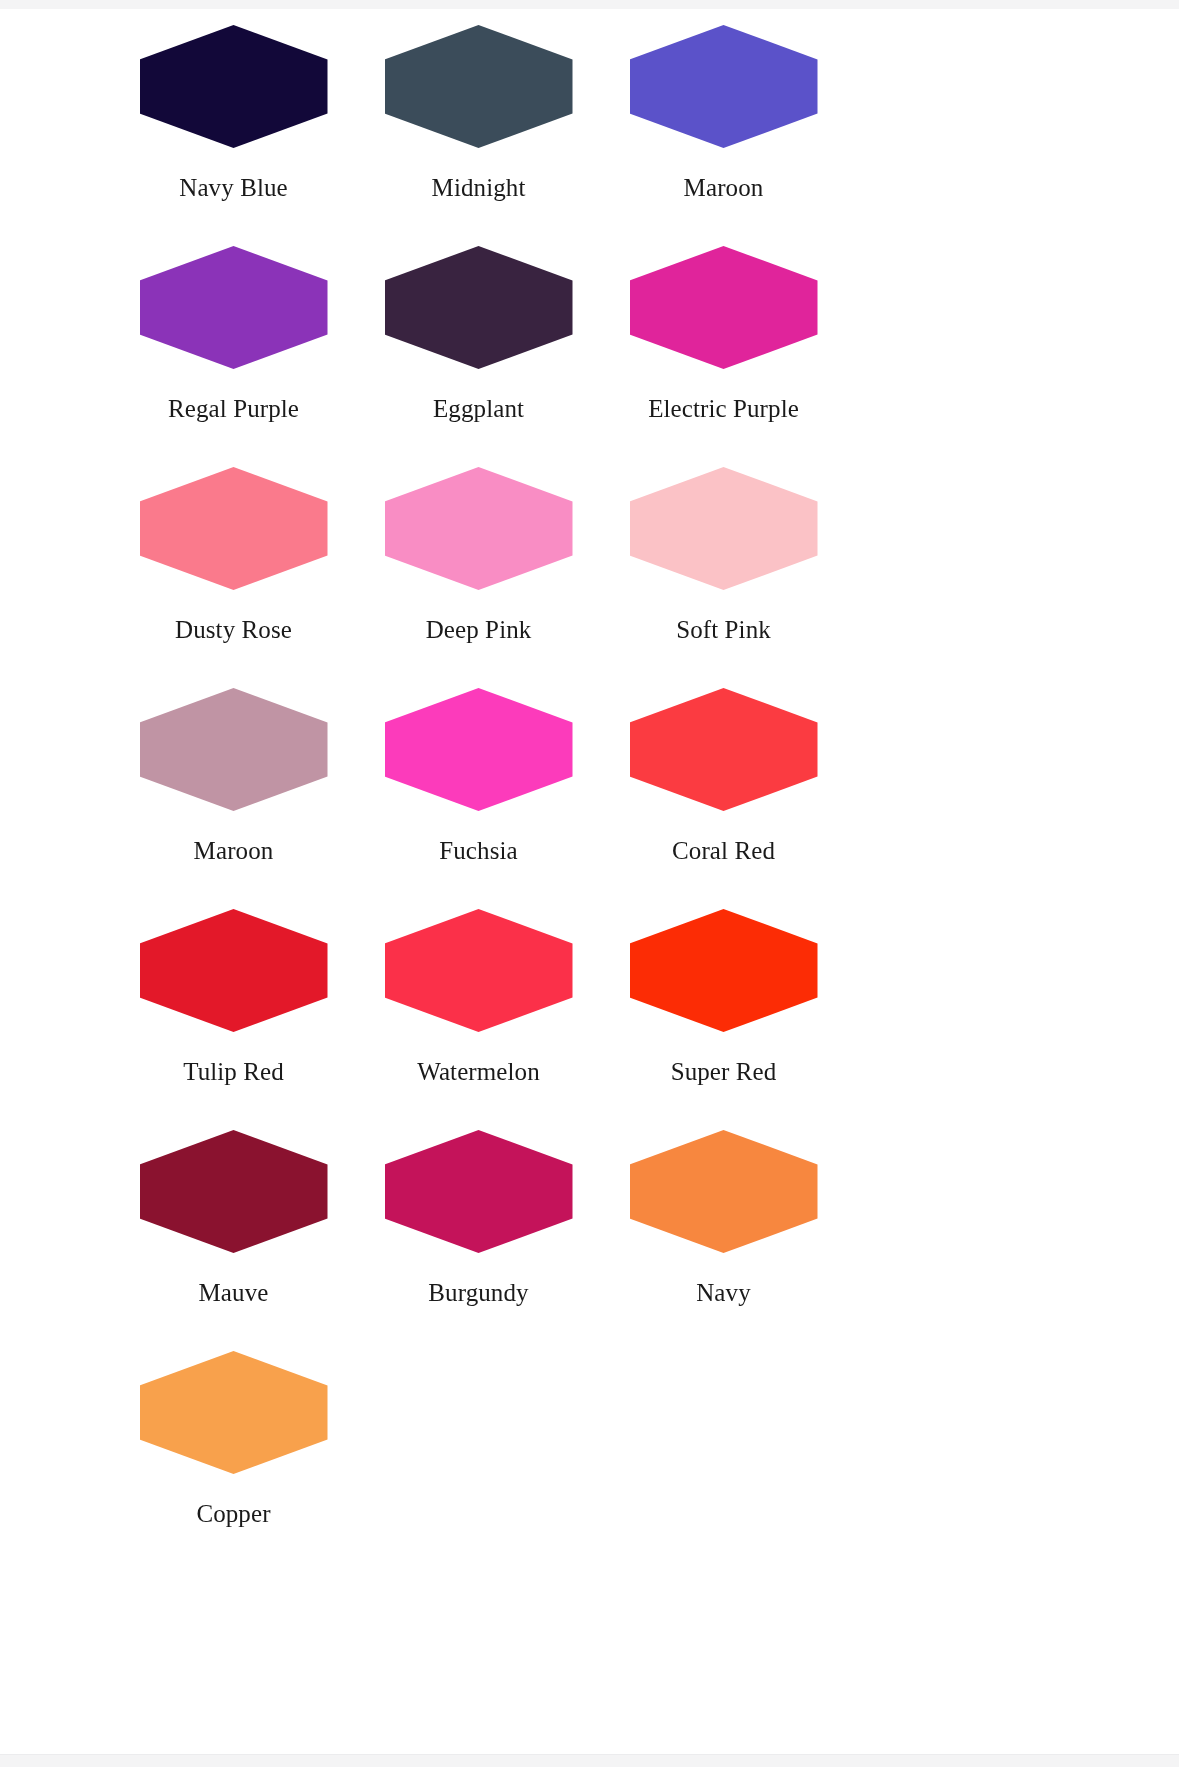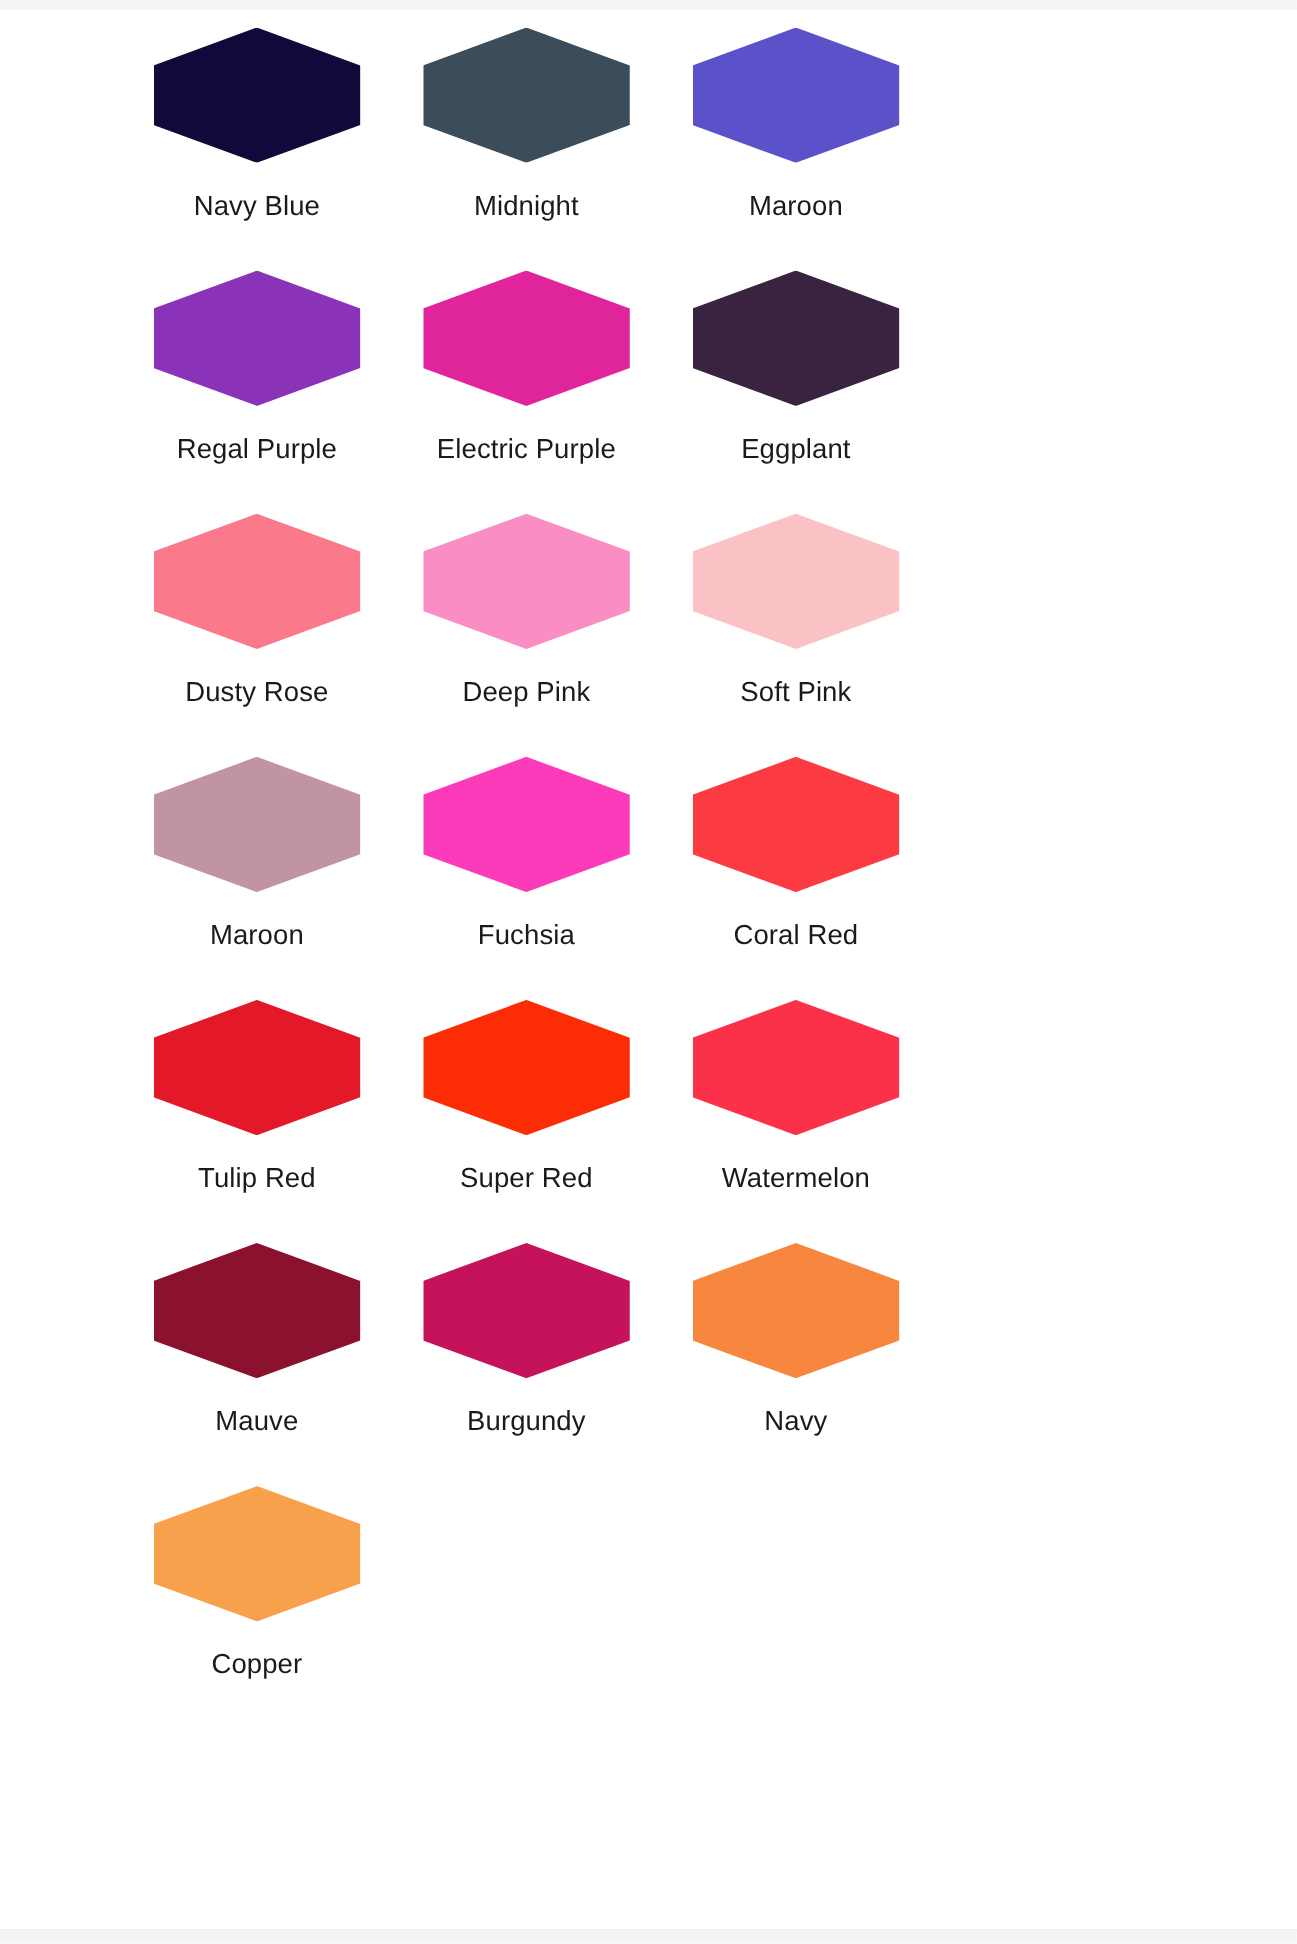--- a/index.html
+++ b/index.html
@@ -52,21 +52,21 @@
   .hexagon {
     width: 188px;
     height: 123px;
     -webkit-clip-path: polygon(50% 0%, 100% 28%, 100% 72%, 50% 100%, 0% 72%, 0% 28%);
     clip-path: polygon(50% 0%, 100% 28%, 100% 72%, 50% 100%, 0% 72%, 0% 28%);
   }
   .swatch-label {
     margin-top: 27px;
     font-size: 25px;
     color: #1a1a1a;
-    font-family: Liberation Sans, sans-serif;
+    font-family: Liberation Serif, serif;
     line-height: 1;
     letter-spacing: 0.1px;
     white-space: nowrap;
   }
 </style>
 </head>
 <body>
 
 <div id="top-strip"></div>
 
@@ -81,26 +81,26 @@
     </div>
     <div class="swatch-cell">
       <div class="hexagon" style="background: rgb(91, 82, 201);"></div>
       <div class="swatch-label">Maroon</div>
     </div>
     <div class="swatch-cell">
       <div class="hexagon" style="background: rgb(139, 51, 184);"></div>
       <div class="swatch-label">Regal Purple</div>
     </div>
     <div class="swatch-cell">
+      <div class="hexagon" style="background: rgb(57, 35, 64);"></div>
+      <div class="swatch-label">Eggplant</div>
+    </div>
+    <div class="swatch-cell">
       <div class="hexagon" style="background: rgb(224, 36, 155);"></div>
       <div class="swatch-label">Electric Purple</div>
-    </div>
-    <div class="swatch-cell">
-      <div class="hexagon" style="background: rgb(57, 35, 64);"></div>
-      <div class="swatch-label">Eggplant</div>
     </div>
     <div class="swatch-cell">
       <div class="hexagon" style="background: rgb(250, 122, 140);"></div>
       <div class="swatch-label">Dusty Rose</div>
     </div>
     <div class="swatch-cell">
       <div class="hexagon" style="background: rgb(249, 141, 196);"></div>
       <div class="swatch-label">Deep Pink</div>
     </div>
     <div class="swatch-cell">
@@ -117,26 +117,26 @@
     </div>
     <div class="swatch-cell">
       <div class="hexagon" style="background: rgb(251, 59, 65);"></div>
       <div class="swatch-label">Coral Red</div>
     </div>
     <div class="swatch-cell">
       <div class="hexagon" style="background: rgb(227, 24, 41);"></div>
       <div class="swatch-label">Tulip Red</div>
     </div>
     <div class="swatch-cell">
+      <div class="hexagon" style="background: rgb(251, 48, 73);"></div>
+      <div class="swatch-label">Watermelon</div>
+    </div>
+    <div class="swatch-cell">
       <div class="hexagon" style="background: rgb(252, 44, 5);"></div>
       <div class="swatch-label">Super Red</div>
-    </div>
-    <div class="swatch-cell">
-      <div class="hexagon" style="background: rgb(251, 48, 73);"></div>
-      <div class="swatch-label">Watermelon</div>
     </div>
     <div class="swatch-cell">
       <div class="hexagon" style="background: rgb(138, 18, 47);"></div>
       <div class="swatch-label">Mauve</div>
     </div>
     <div class="swatch-cell">
       <div class="hexagon" style="background: rgb(196, 19, 90);"></div>
       <div class="swatch-label">Burgundy</div>
     </div>
     <div class="swatch-cell">

